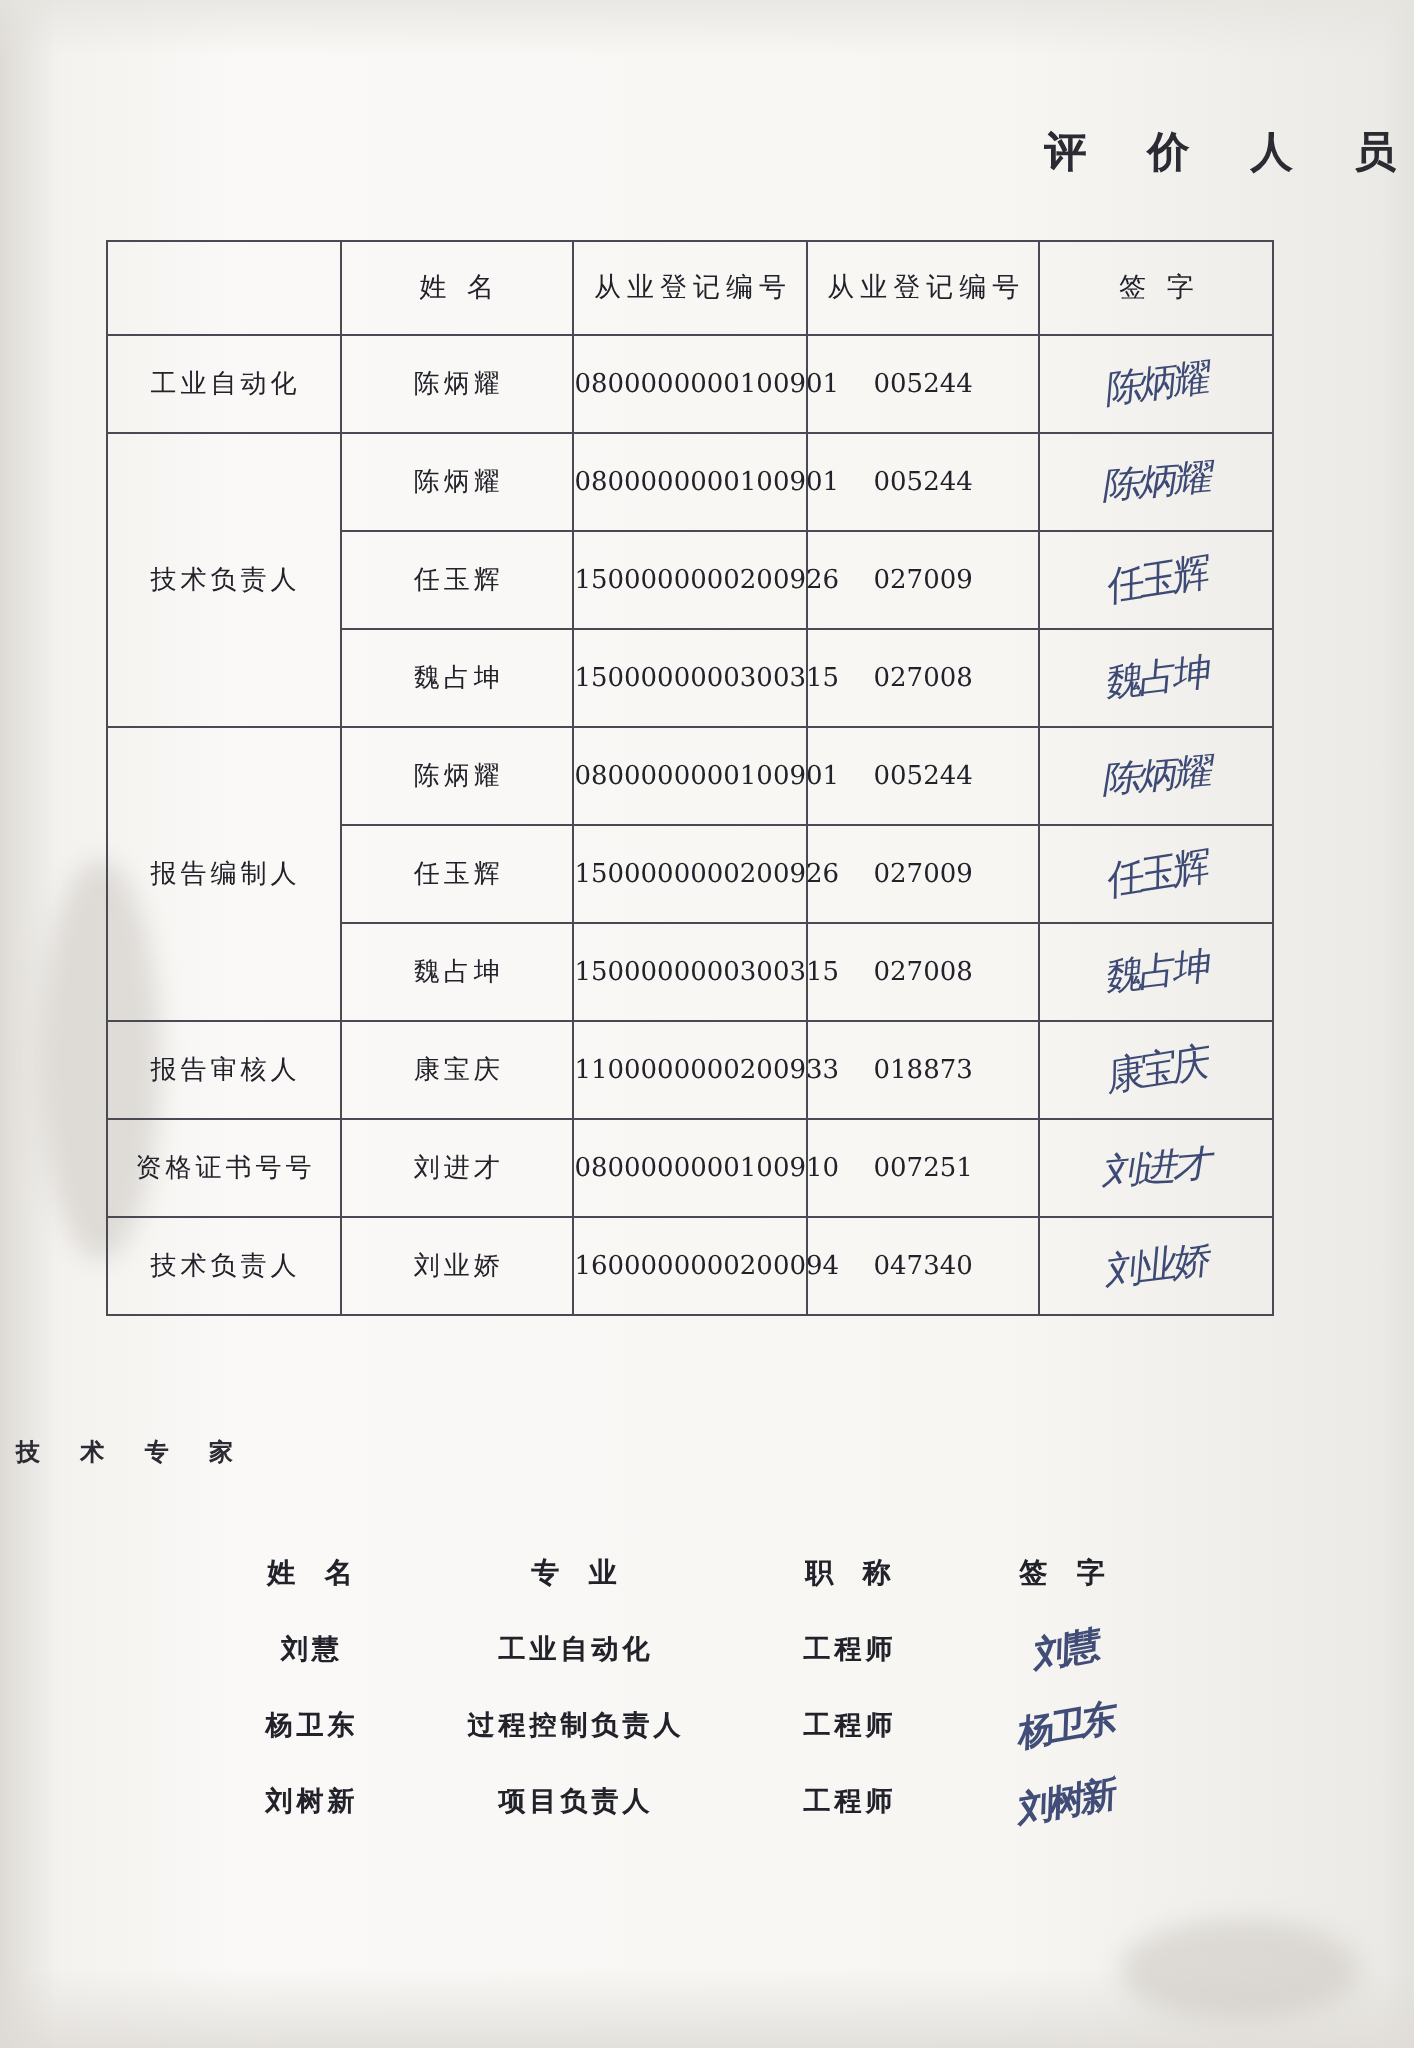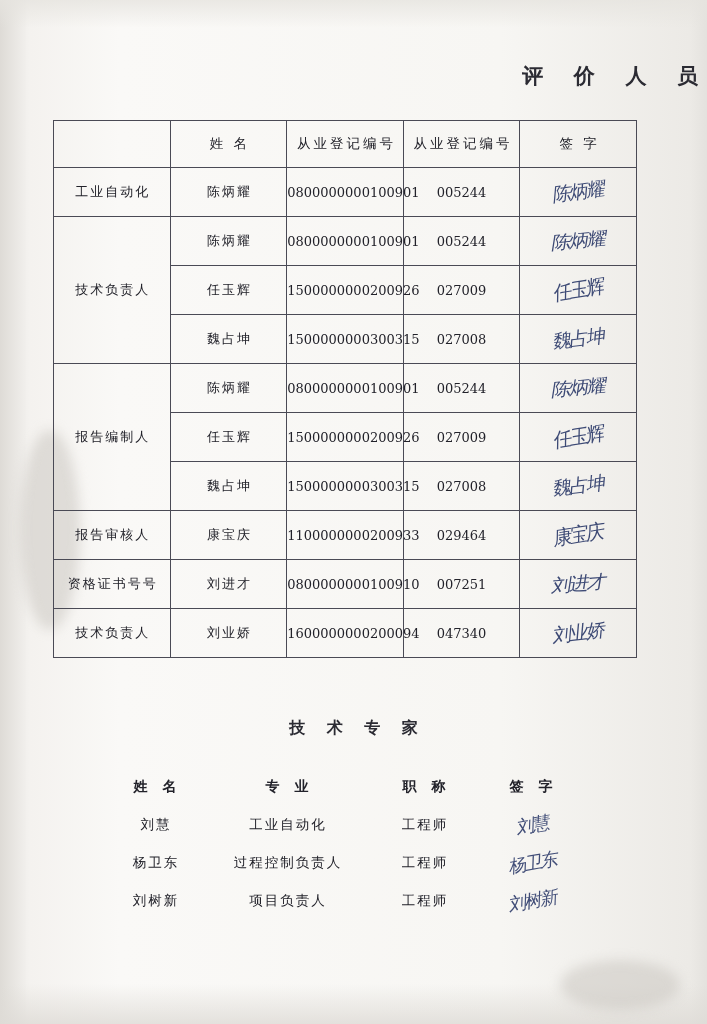--- a/index.html
+++ b/index.html
@@ -118,40 +118,40 @@
     opacity: .92;
     white-space: nowrap;
   }
   .sign.s2 { transform: rotate(-5deg) skewX(-14deg) scale(1.05,.95); }
   .sign.s3 { transform: rotate(-9deg) skewX(-10deg) scale(.98,1.05); }
 
   .title-sub {
     position: absolute;
     left: 0; top: 718px;
     width: 707px;
-    text-align: center;
-    font-size: 16px;
+    text-align: left;
+    font-size: 12px;
     font-weight: bold;
     letter-spacing: 8px;
     color: #2b2b33;
     text-indent: 8px;
   }
 
   table.expert-table {
     position: absolute;
     left: 104px;
     top: 768px;
     width: 470px;
     border-collapse: collapse;
     table-layout: fixed;
     color: #22222a;
   }
   table.expert-table th, table.expert-table td {
     border: none;
-    font-weight: normal;
+    font-weight: bold;
     text-align: center;
     height: 36px;
     font-size: 13.5px;
     letter-spacing: 2px;
     text-indent: 2px;
   }
   table.expert-table th {
     font-size: 14px;
     font-weight: bold;
     letter-spacing: 5px;
@@ -248,21 +248,21 @@
         <td class="col-name">魏占坤</td>
         <td class="col-cert">1500000000300315</td>
         <td class="col-reg">027008</td>
         <td class="col-sign"><span class="sign">魏占坤</span></td>
       </tr>
 
       <tr>
         <td class="col-role" rowspan="1">报告审核人</td>
         <td class="col-name">康宝庆</td>
         <td class="col-cert">1100000000200933</td>
-        <td class="col-reg">029464</td>
+        <td class="col-reg">018873</td>
         <td class="col-sign"><span class="sign s3">康宝庆</span></td>
       </tr>
 
       <tr>
         <td class="col-role" rowspan="1">资格证书号号</td>
         <td class="col-name">刘进才</td>
         <td class="col-cert">0800000000100910</td>
         <td class="col-reg">007251</td>
         <td class="col-sign"><span class="sign s2">刘进才</span></td>
       </tr>

